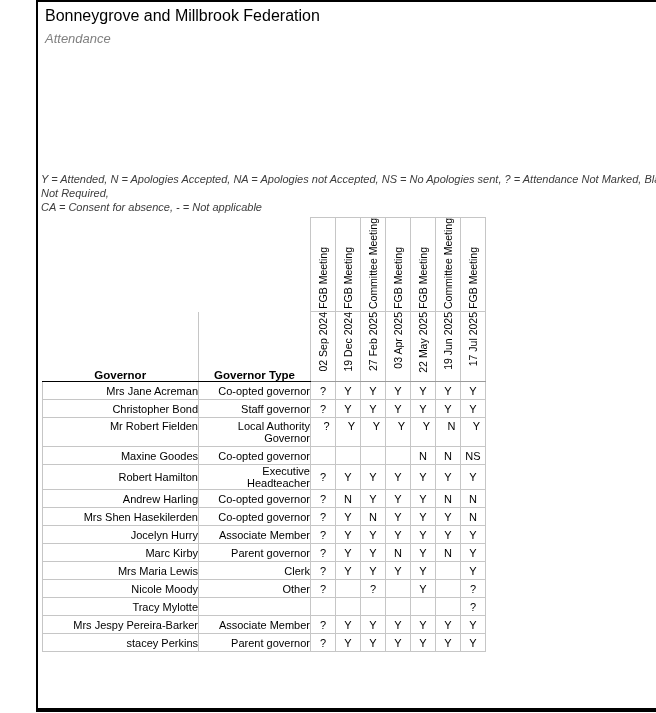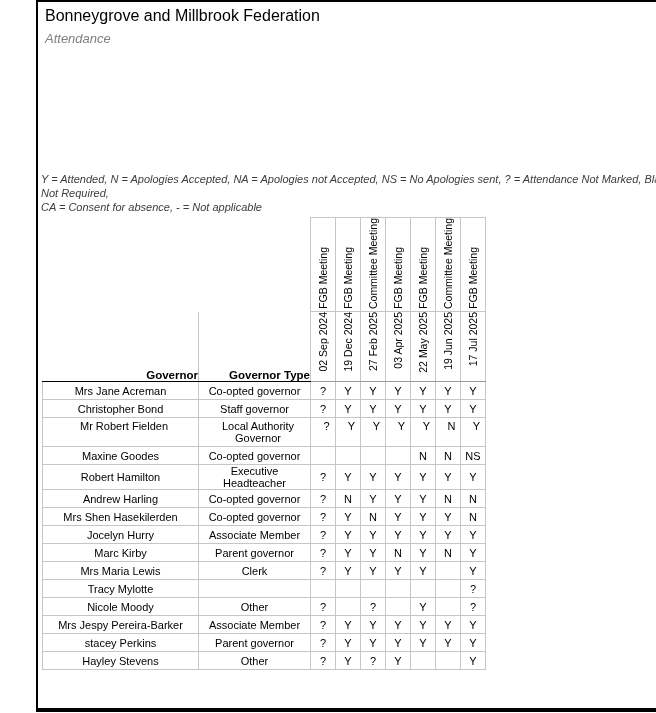--- a/index.html
+++ b/index.html
@@ -80,34 +80,34 @@
     display: inline-block;
   }
 
   
   th.gov-col, th.type-col {
     height: 70px;
     border: 1px solid #c6c6c6;
     border-top: none;
     border-bottom: 1px solid #000;
     vertical-align: bottom;
-    text-align: right;
+    text-align: center;
     font-weight: 700;
     font-size: 11.5px;
     padding: 0 0 2px 4px;
   }
   th.gov-col { border-left: none; }
 
   
   tbody td {
     border: 1px solid #c6c6c6;
     height: 18px;
     vertical-align: middle;
   }
-  td.gov, td.gtype { text-align: center; padding-left: 4px; }
+  td.gov, td.gtype { text-align: right; padding-left: 4px; }
   td.mark { text-align: center; }
   tr.tall td { height: 29px; vertical-align: top; padding-top: 2px; padding-left: 7px; }
 </style>
 </head>
 <body>
 
 <div class="page">
 
   <h1 class="title">Bonneygrove and Millbrook Federation</h1>
   <div class="subtitle">Attendance</div>
@@ -257,42 +257,42 @@
           <td class="gtype">Clerk</td>
           <td class="mark">?</td>
           <td class="mark">Y</td>
           <td class="mark">Y</td>
           <td class="mark">Y</td>
           <td class="mark">Y</td>
           <td class="mark"></td>
           <td class="mark">Y</td>
         </tr>
         <tr>
+          <td class="gov">Nicole Moody</td>
+          <td class="gtype">Other</td>
+          <td class="mark">?</td>
+          <td class="mark"></td>
+          <td class="mark">?</td>
+          <td class="mark"></td>
+          <td class="mark">Y</td>
+          <td class="mark"></td>
+          <td class="mark">?</td>
+        </tr>
+        <tr>
           <td class="gov">Tracy Mylotte</td>
           <td class="gtype"></td>
           <td class="mark"></td>
           <td class="mark"></td>
           <td class="mark"></td>
           <td class="mark"></td>
           <td class="mark"></td>
           <td class="mark"></td>
           <td class="mark">?</td>
         </tr>
         <tr>
-          <td class="gov">Nicole Moody</td>
-          <td class="gtype">Other</td>
-          <td class="mark">?</td>
-          <td class="mark"></td>
-          <td class="mark">?</td>
-          <td class="mark"></td>
-          <td class="mark">Y</td>
-          <td class="mark"></td>
-          <td class="mark">?</td>
-        </tr>
-        <tr>
           <td class="gov">Mrs Jespy Pereira-Barker</td>
           <td class="gtype">Associate Member</td>
           <td class="mark">?</td>
           <td class="mark">Y</td>
           <td class="mark">Y</td>
           <td class="mark">Y</td>
           <td class="mark">Y</td>
           <td class="mark">Y</td>
           <td class="mark">Y</td>
         </tr>
@@ -300,27 +300,16 @@
           <td class="gov">stacey Perkins</td>
           <td class="gtype">Parent governor</td>
           <td class="mark">?</td>
           <td class="mark">Y</td>
           <td class="mark">Y</td>
           <td class="mark">Y</td>
           <td class="mark">Y</td>
           <td class="mark">Y</td>
           <td class="mark">Y</td>
         </tr>
-        <tr>
-          <td class="gov">Hayley Stevens</td>
-          <td class="gtype">Other</td>
-          <td class="mark">?</td>
-          <td class="mark">Y</td>
-          <td class="mark">?</td>
-          <td class="mark">Y</td>
-          <td class="mark"></td>
-          <td class="mark"></td>
-          <td class="mark">Y</td>
-        </tr>
       </tbody>
   </table>
 
 </div>
 
 </body></html>

